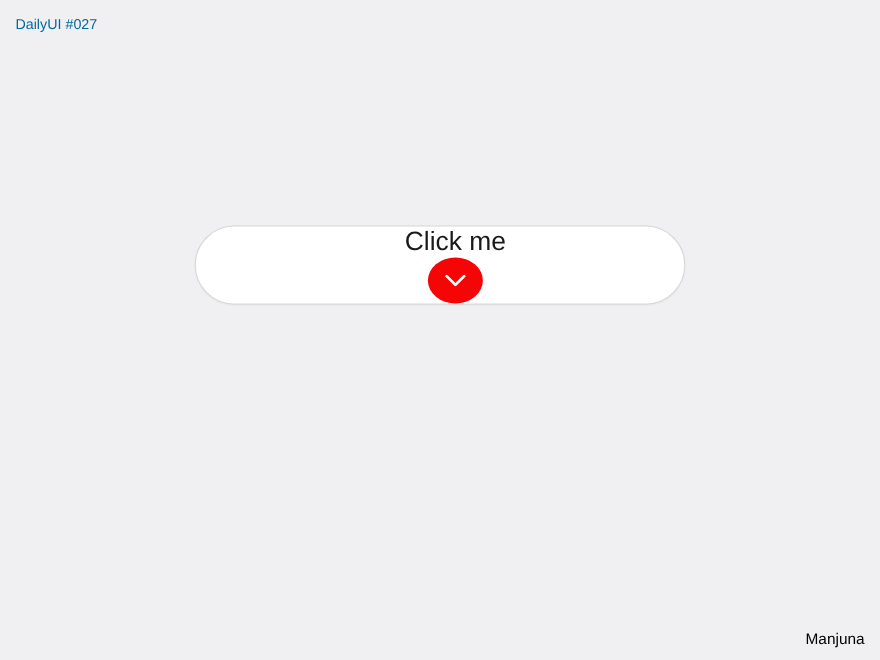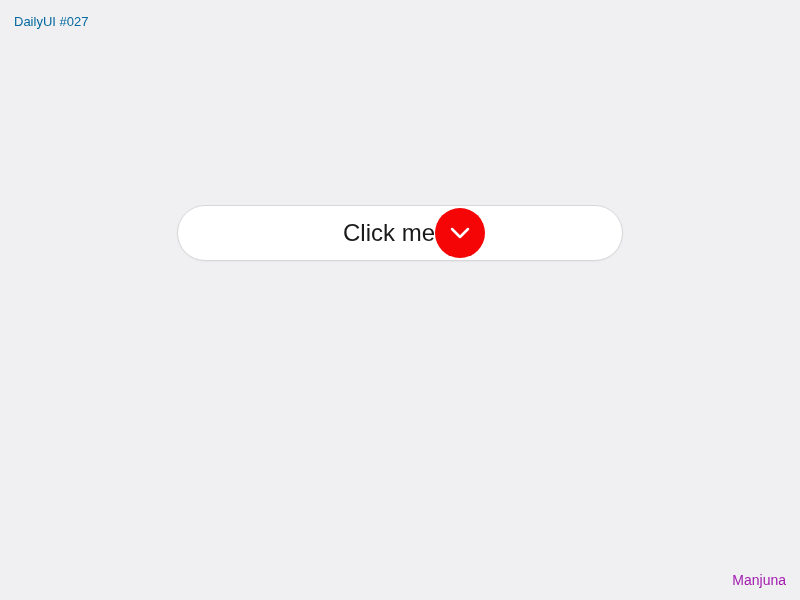--- a/index.html
+++ b/index.html
@@ -21,40 +21,41 @@
       left: 14px;
       font-size: 13px;
       color: #0369a1;
       font-weight: 400;
     }
     .footer-label {
       position: absolute;
       bottom: 12px;
       right: 14px;
       font-size: 14px;
-      color: #a21caf;
+      color: #000000;
       font-weight: 400;
     }
     .dropdown-container {
       position: absolute;
       top: 205px;
       left: 50%;
       transform: translateX(-50%);
       width: 446px;
-      height: 56px;
+      height: 72px;
       background-color: #ffffff;
       border-radius: 40px;
       border: 1px solid #d8d6d9;
       box-shadow: 0 1px 2px rgba(0,0,0,0.04);
       display: flex;
       align-items: center;
       justify-content: center;
       padding-left: 36px;
       padding-right: 8px;
       cursor: pointer;
+      flex-direction: column;
     }
     .dropdown-label {
       font-size: 24px;
       color: #1a1a1a;
       font-weight: 400;
     }
     .dropdown-button {
       width: 50px;
       height: 50px;
       border-radius: 50%;

